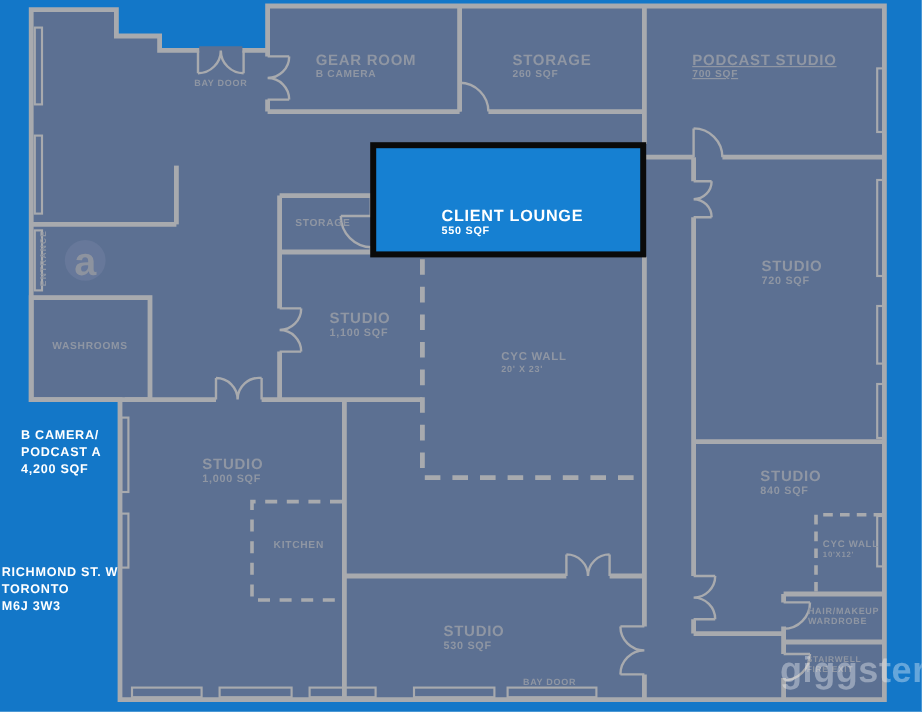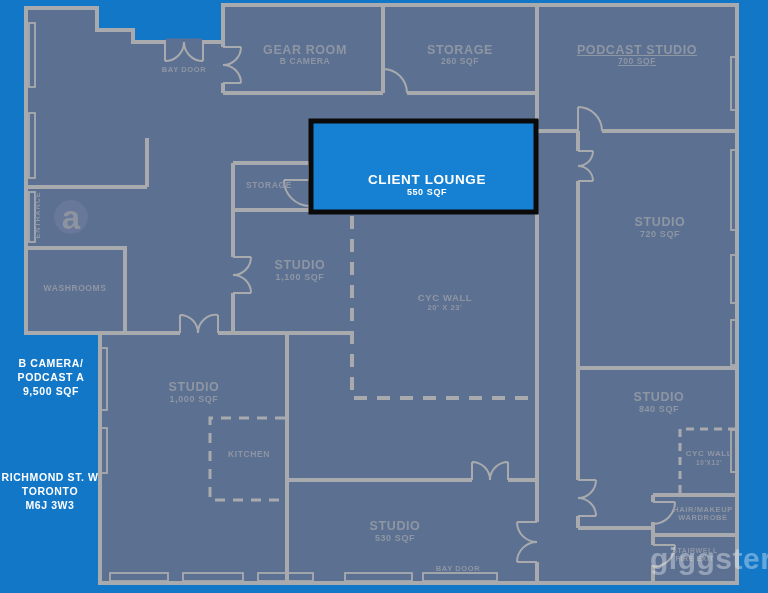--- a/index.html
+++ b/index.html
@@ -1,19 +1,19 @@
 <!DOCTYPE html>
 <html style="--background: #1377c8; --floor: #5c7092; --wall: #a8aaae; --highlight-fill: #1680d2; --highlight-border: #0a0a0a; --label: #8f96a3; --white-text: #ffffff; --logo-circle: #67789a; --logo-letter-color: #8d939f;"><head>
 <meta charset="utf-8">
 <style>
   html,body{margin:0;padding:0;}
   body{font-family:"Liberation Sans","DejaVu Sans",sans-serif;}
   .canvas{position:relative;width:768px;height:593px;background:var(--background,#1377c8);overflow:hidden;}
   svg.plan{position:absolute;left:0;top:0;}
-  .lbl{position:absolute;transform:translateX(-50%);text-align:center;color:var(--label,#8f96a3);
+  .lbl{position:absolute;transform:translateX(-50%);color:var(--label,#8f96a3);
        font-weight:bold;letter-spacing:.6px;line-height:1.12;white-space:nowrap;}
   .lbl span{display:block;}
   .t13{font-size:13.5px;} .t12{font-size:12.5px;} .t10{font-size:10.5px;line-height:1.32;}
   .t9{font-size:9px;} .t95{font-size:9.5px;} .t85{font-size:8.5px;} .t8{font-size:8px;}
   .t75{font-size:7.5px;} .t7{font-size:7px;} .t65{font-size:6.5px;}
   .white{color:var(--white-text,#fff);margin-top:16px;}
   .lbl-v{position:absolute;transform:translate(-50%,-50%) rotate(-90deg);color:var(--label,#8f96a3);
        font-weight:bold;font-size:7px;letter-spacing:1px;white-space:nowrap;}
   .watermark{position:absolute;left:650px;top:542px;font-size:30px;font-weight:bold;
        color:var(--white-text,#fff);opacity:.35;letter-spacing:.5px;}
@@ -185,21 +185,21 @@
 
   <div class="lbl" style="left:75px;top:284px;">
     <span class="t85">WASHROOMS</span>
   </div>
 
   <div class="lbl-v" style="left:37px;top:215px;">ENTRANCE</div>
 
   <div class="lbl white" style="left:51px;top:341px;">
     <span class="t10">B CAMERA/</span>
     <span class="t10">PODCAST A</span>
-    <span class="t10">9,500 SQF</span>
+    <span class="t10">4,200 SQF</span>
   </div>
 
   <div class="lbl white" style="left:50px;top:455px;">
     <span class="t10">RICHMOND ST. W</span>
     <span class="t10">TORONTO</span>
     <span class="t10">M6J 3W3</span>
   </div>
 
   <div class="watermark">giggster</div>
 </div>

